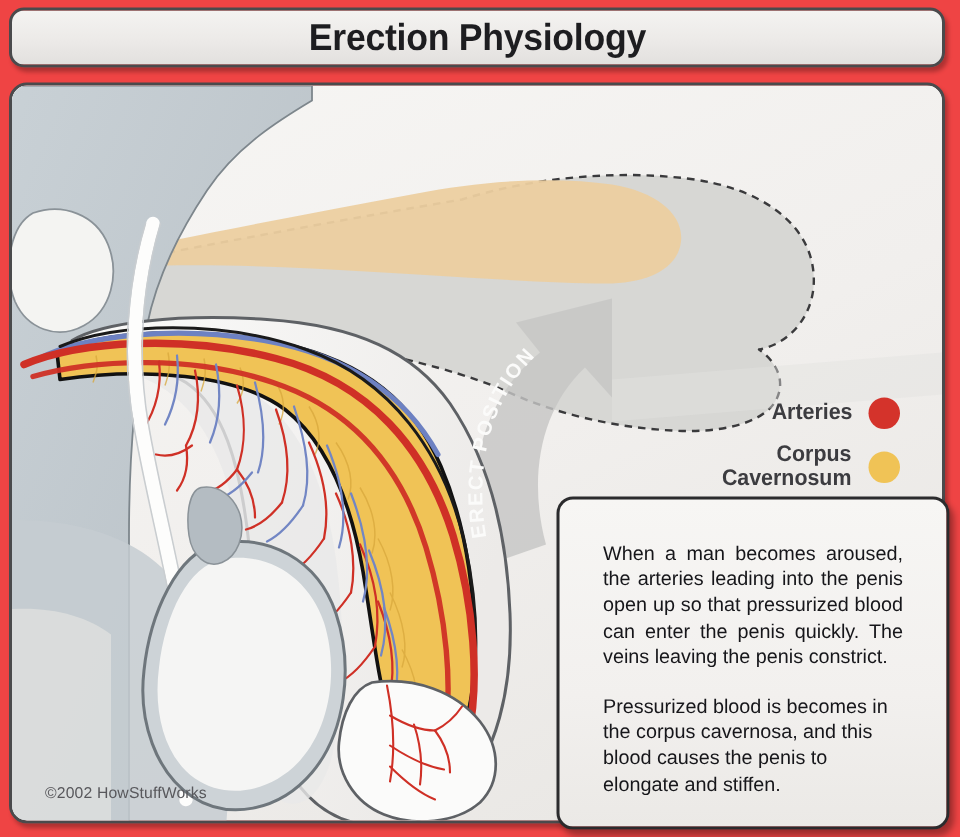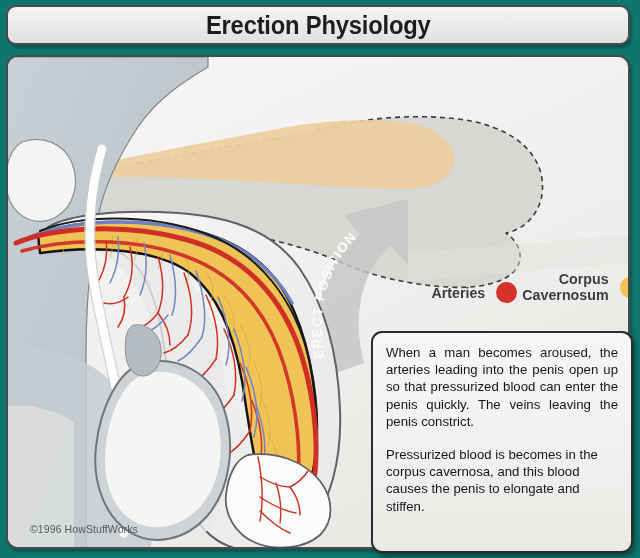--- a/index.html
+++ b/index.html
@@ -13,21 +13,21 @@
     overflow: hidden;
     font-family: "Liberation Sans", sans-serif;
     position: relative;
   }
 
   #root {
     position: absolute;
     left: 0; top: 0;
     width: 640px;
     height: 558px;
-    background: #0f766e;
+    background: #ef4444;
   }
 
   
   .title-panel {
     position: absolute;
     left: 6px;
     top: 5px;
     width: 624px;
     height: 40px;
     border: 2px solid #4a4a4c;
@@ -70,21 +70,21 @@
     height: 490px;
   }
 
   
   .legend {
     position: absolute;
     right: 28px;
     top: 208px;
     width: 170px;
     display: flex;
-    flex-direction: row;
+    flex-direction: column;
     align-items: flex-end;
     gap: 3px;
   }
   .legend-row {
     display: flex;
     align-items: center;
     justify-content: flex-end;
     gap: 9px;
     width: 100%;
   }
@@ -113,21 +113,21 @@
     width: 262px;
     height: 222px;
     border: 2px solid #2b2b2d;
     border-radius: 11px;
     background: linear-gradient(180deg, #f7f6f4 0%, #f2f0ee 60%, #ebe9e6 100%);
     box-shadow: 3px 4px 4px rgba(0,0,0,0.33);
     box-sizing: border-box;
     padding: 11px 13px 8px 13px;
   }
   .callout p {
-    margin: 0;
+    margin: 16px;
     font-size: 13.2px;
     line-height: 17.2px;
     color: #16161a;
     text-align: justify;
     font-family: "Liberation Sans", sans-serif;
   }
   .callout p.second { margin-top: 16px; }
   .callout p:last-child { text-align: left; }
 
   
@@ -408,21 +408,21 @@
         <span class="legend-label">Arteries</span>
         <span class="legend-dot" style="background:#d4332b"></span>
       </div>
       <div class="legend-row" style="margin-top:6px">
         <span class="legend-label">Corpus
 Cavernosum</span>
         <span class="legend-dot" style="background:#f0c356"></span>
       </div>
     </div>
 
-    <div class="copyright">©1996 HowStuffWorks</div>
+    <div class="copyright">©2002 HowStuffWorks</div>
   </div>
 
   <div class="callout">
     <p class="first">When a man becomes aroused, the arteries leading into the penis open up so that pressurized blood can enter the penis quickly. The veins leaving the penis constrict.</p>
     <p class="second">Pressurized blood is becomes in the corpus cavernosa, and this blood causes the penis to elongate and stiffen.</p>
   </div>
 
 </div>
 
 </body></html>

